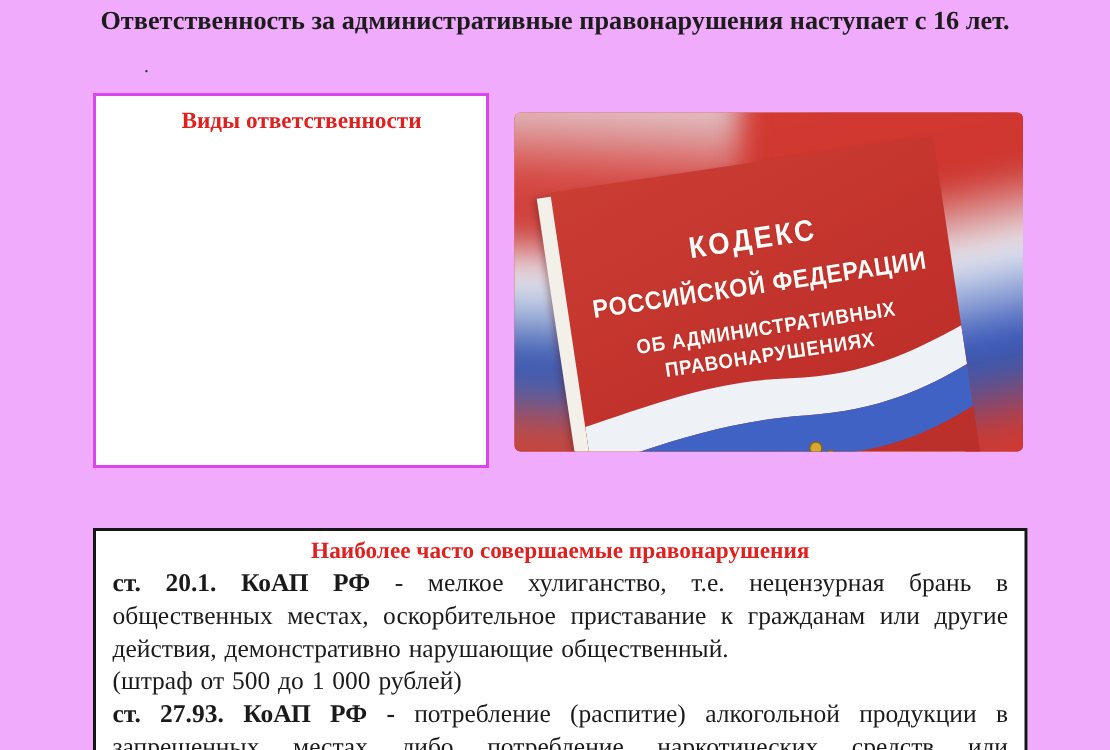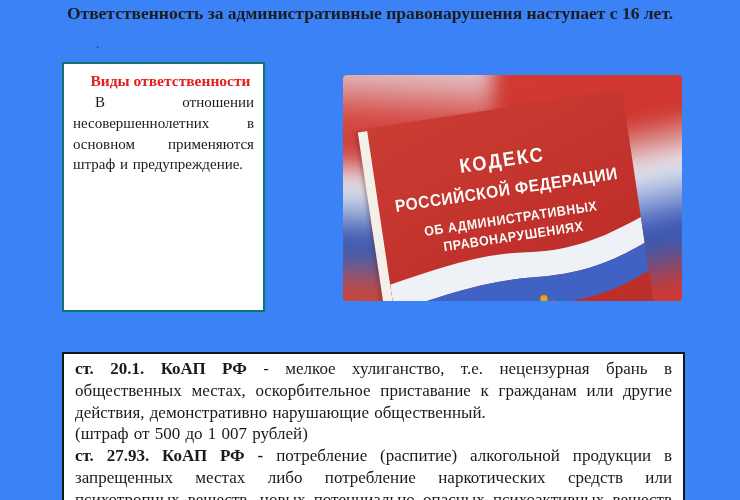--- a/index.html
+++ b/index.html
@@ -1,31 +1,31 @@
 <!DOCTYPE html>
 <html><head>
 <meta charset="utf-8">
 <style>
   html,body{margin:0;padding:0;background:#fff;}
   .page{
     position:relative; width:740px; height:500px; overflow:hidden;
-    background:#3b82f6; font-family:"Liberation Serif", serif; color:#1a1a1a;text-decoration:underline;
+    background:#f0abfc; font-family:"Liberation Serif", serif; color:#1a1a1a;text-decoration:underline;
   }
   
   .page-title{
     position:absolute; top:0; left:0; right:0; text-align:center;
     font-weight:bold; font-size:17.5px; line-height:1.5; color:#1c1c1c;
   }
   .page-title .inner{max-width:660px; margin:0 auto;}
   .stray-mark{position:absolute; left:96px; top:36px; font-size:13px; color:#333;}
 
   
   .resp-box{
-    position:absolute; left:62px; top:62px; width:203px; height:250px;
-    border:2px solid #0f766e; box-sizing:border-box; padding:6px 9px 0 9px; background:#fff;
+    position:absolute; left:62px; top:62px; width:264px; height:250px;
+    border:2px solid #d946ef; box-sizing:border-box; padding:6px 9px 0 9px; background:#fff;
   }
   .resp-box .box-heading{
     text-align:center; font-weight:bold; font-size:15.5px; margin:2px 0 2px 14px;
     white-space:nowrap;
   }
   .resp-box p{
     margin:0; font-size:15px; line-height:20.8px; text-align:justify;
     text-indent:22px; word-spacing:1px;
   }
   .red-text{color:#e01f1f;}
@@ -87,21 +87,20 @@
 <div class="page">
 
   <div class="page-title">
     <div class="inner">Ответственность за административные правонарушения наступает с 16 лет.</div>
   </div>
 
   <div class="stray-mark">.</div>
 
   <div class="resp-box">
     <div class="box-heading red-text">Виды ответственности</div>
-    <p>В отношении несовершеннолетних в основном применяются штраф и предупреждение.</p>
   </div>
 
   <div class="photo">
     <div class="bg-left"></div>
     <div class="bg-right"></div>
     <div class="book-pages"></div>
     <div class="book-cover">
       <svg class="book-flag" viewBox="0 0 258 128" xmlns="http://www.w3.org/2000/svg" preserveAspectRatio="none">
         <path d="M0,34 C45,26 90,16 140,22 C190,28 225,16 258,4 L258,30 C228,42 196,52 146,48 C96,44 50,52 0,62 Z" fill="#eef1f6"></path>
         <path d="M0,62 C50,52 96,44 146,48 C196,52 228,42 258,30 L258,58 C230,70 200,80 150,76 C100,72 55,80 0,92 Z" fill="#3f62c4"></path>
@@ -122,18 +121,19 @@
       <div class="book-title">
         <div class="bt-1">КОДЕКС</div>
         <div class="bt-2">РОССИЙСКОЙ ФЕДЕРАЦИИ</div>
         <div class="bt-3">ОБ АДМИНИСТРАТИВНЫХ</div>
         <div class="bt-4">ПРАВОНАРУШЕНИЯХ</div>
       </div>
     </div>
   </div>
 
   <div class="off-box">
+    <div class="box-heading red-text">Наиболее часто совершаемые правонарушения</div>
     <p><span class="lead">ст. 20.1. КоАП РФ</span><span> - мелкое хулиганство, т.е. нецензурная брань в общественных местах, оскорбительное приставание к гражданам или другие действия, демонстративно нарушающие общественный.</span></p>
-    <p class="fine">(штраф от 500 до 1 007 рублей)</p>
+    <p class="fine">(штраф от 500 до 1 000 рублей)</p>
     <p><span class="lead">ст. 27.93. КоАП РФ -</span><span> потребление (распитие) алкогольной продукции в запрещенных местах либо потребление наркотических средств или психотропных веществ, новых потенциально опасных психоактивных веществ или одурманивающих веществ в</span></p>
   </div>
 
 </div>
 
 </body></html>

